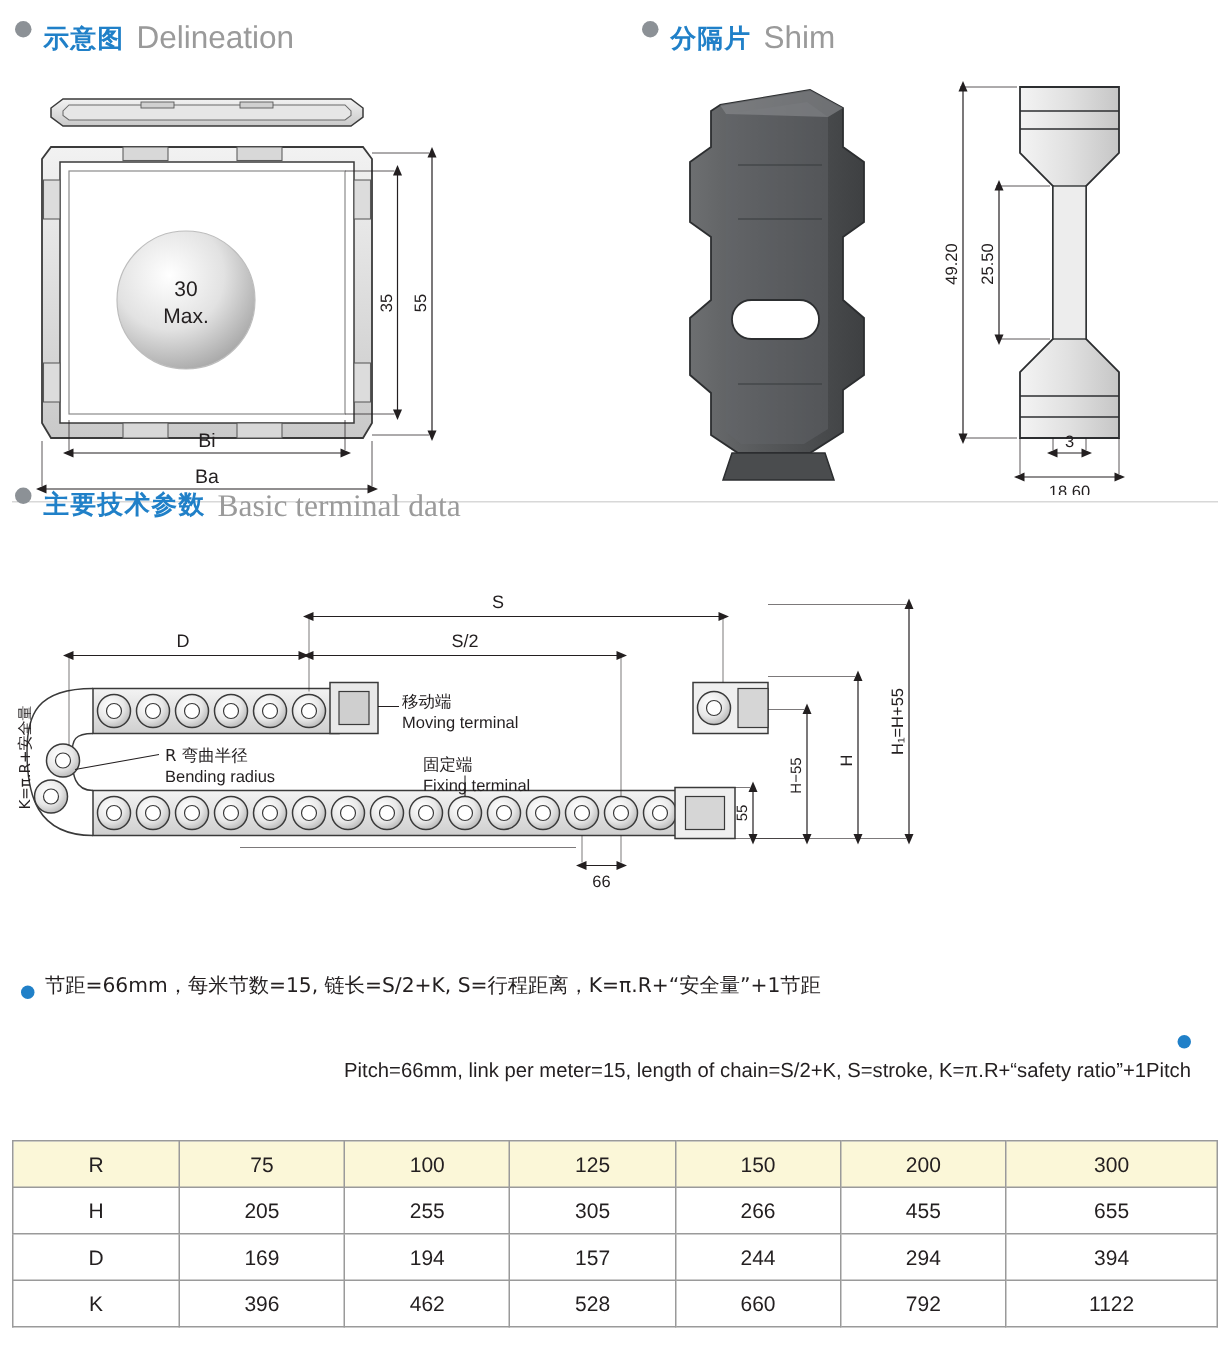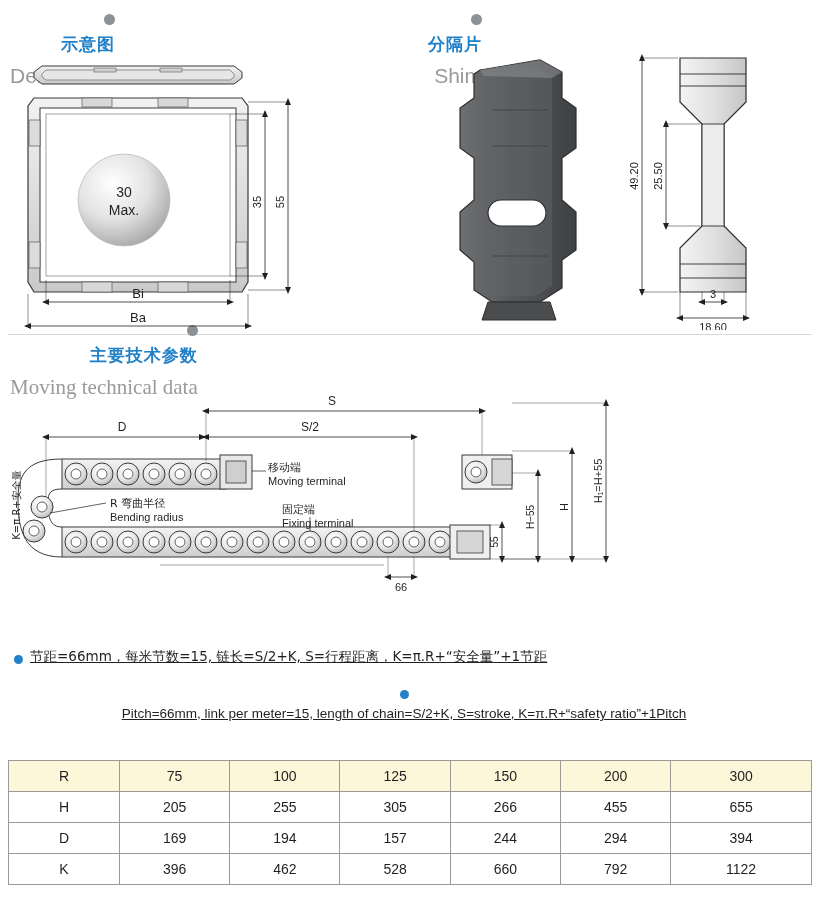--- a/index.html
+++ b/index.html
@@ -7,23 +7,22 @@
     width:820px;height:900px;
     background:#ffffff;
     font-family:"Liberation Sans", sans-serif;
     color:#231f20;
     position:relative;
     overflow:hidden;
   }
   .section-head{
     position:absolute;
     display:flex;
-    align-items:flex-end;
+    align-items:flex-start;
     gap:8px;
-    flex-direction:column;
   }
   .bullet{
     width:11px;height:11px;border-radius:50%;
     background:#8c9196;
     display:inline-block;
   }
   .sec-cn{
     color:#2080c8;
     font-size:17px;
     font-weight:bold;
@@ -36,24 +35,23 @@
   .divider{
     position:absolute;
     left:8px;right:8px;
     height:1px;
     background:#d8d8d8;
   }
   svg{display:block;}
   .note-line{
     position:absolute;
     display:flex;
-    align-items:center;
+    align-items:flex-end;
     gap:7px;
     font-size:13.5px;
-    text-decoration:underline;
   }
   .note-line .bullet{width:9px;height:9px;margin-top:5px;background:#2080c8;flex:none;}
   table.specs{
     position:absolute;
     left:8px;top:760px;
     width:804px;
     border-collapse:collapse;
     font-size:14px;
     text-align:center;
   }
@@ -83,21 +81,21 @@
   <span class="bullet"></span>
   <span class="sec-cn">分隔片</span>
   <span class="sec-en">Shim</span>
 </div>
 
 <div class="divider" style="top:334px;"></div>
 
 <div class="section-head" style="left:10px;top:325px;font-family:Liberation Serif, serif;">
   <span class="bullet"></span>
   <span class="sec-cn">主要技术参数</span>
-  <span class="sec-en">Moving technical data</span>
+  <span class="sec-en">Basic terminal data</span>
 </div>
 
 <svg width="330" height="280" viewBox="0 0 330 280" style="position:absolute;left:20px;top:50px;">
   <defs>
     <radialGradient id="ballgrad" cx="38%" cy="32%" r="72%">
       <stop offset="0%" stop-color="#ffffff"></stop>
       <stop offset="55%" stop-color="#e2e2e2"></stop>
       <stop offset="100%" stop-color="#a8a8a8"></stop>
     </radialGradient>
     <linearGradient id="fr" x1="0" y1="0" x2="0" y2="1">

